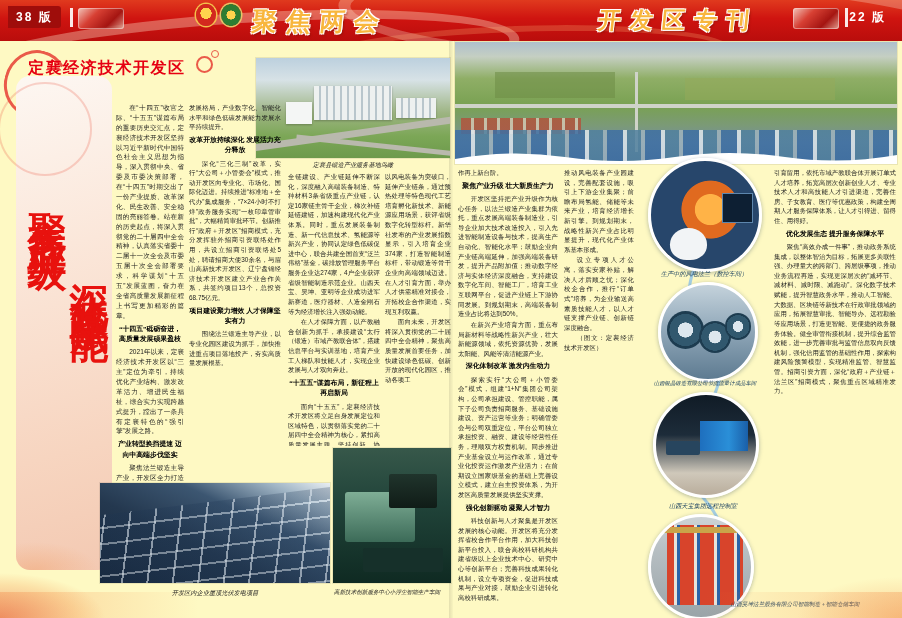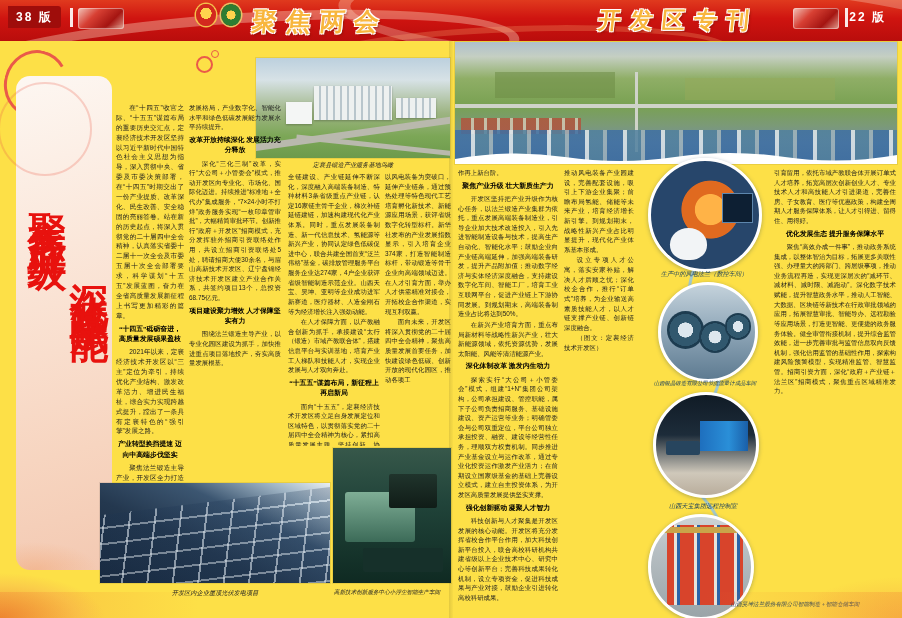--- a/index.html
+++ b/index.html
@@ -1,16 +1,16 @@
 <!DOCTYPE html>
 <html><head>
 <meta charset="utf-8">
 <style>
   html,body{margin:0;padding:0;background:#e9e9e9;}
-  .spread{position:relative;width:902px;height:618px;background:#fde047;overflow:hidden;
+  .spread{position:relative;width:902px;height:618px;background:#fef9c3;overflow:hidden;
           font-family:"Liberation Sans",sans-serif;text-decoration:underline;}
   
   .banner{position:absolute;left:0;top:0;width:902px;height:41px;
           background:linear-gradient(180deg,#e03a1e 0%,#cf1410 45%,#b90d0c 100%);overflow:hidden;}
   .banner .swirl1{position:absolute;left:-60px;top:14px;width:560px;height:70px;border-radius:50%;
           border:10px solid rgba(255,235,210,.35);transform:rotate(-4deg);}
   .banner .swirl2{position:absolute;right:-80px;top:-30px;width:620px;height:80px;border-radius:50%;
           border:12px solid rgba(255,240,220,.28);transform:rotate(3deg);}
   .banner .swirl3{position:absolute;left:300px;top:26px;width:420px;height:50px;border-radius:50%;
           border:6px solid rgba(255,180,120,.25);transform:rotate(-2deg);}
@@ -125,20 +125,21 @@
     <div class="callig" style="left:252px;">聚焦两会</div>
     <div class="callig" style="left:598px;font-size:23px;">开发区专刊</div>
     <div class="mast-logo" style="left:793px;"></div>
     <div class="vdivider" style="left:845px;"></div>
     <div class="pageno right">22 版</div>
   </div>
 
   <div class="fold"></div>
 
   <div class="arc-c"></div>
+  <div class="section-label">定襄经济技术开发区</div>
   <div class="ring-sm"></div>
   <div class="dot-sm"></div>
 
   <div class="pink-panel">
     <div class="ring"></div>
     <div class="wave"></div>
   </div>
   <div class="vhead" style="left:28px;top:182px;">聚焦产业升级</div>
   <div class="vhead" style="left:70px;top:252px;">深化改革赋能</div>
 

